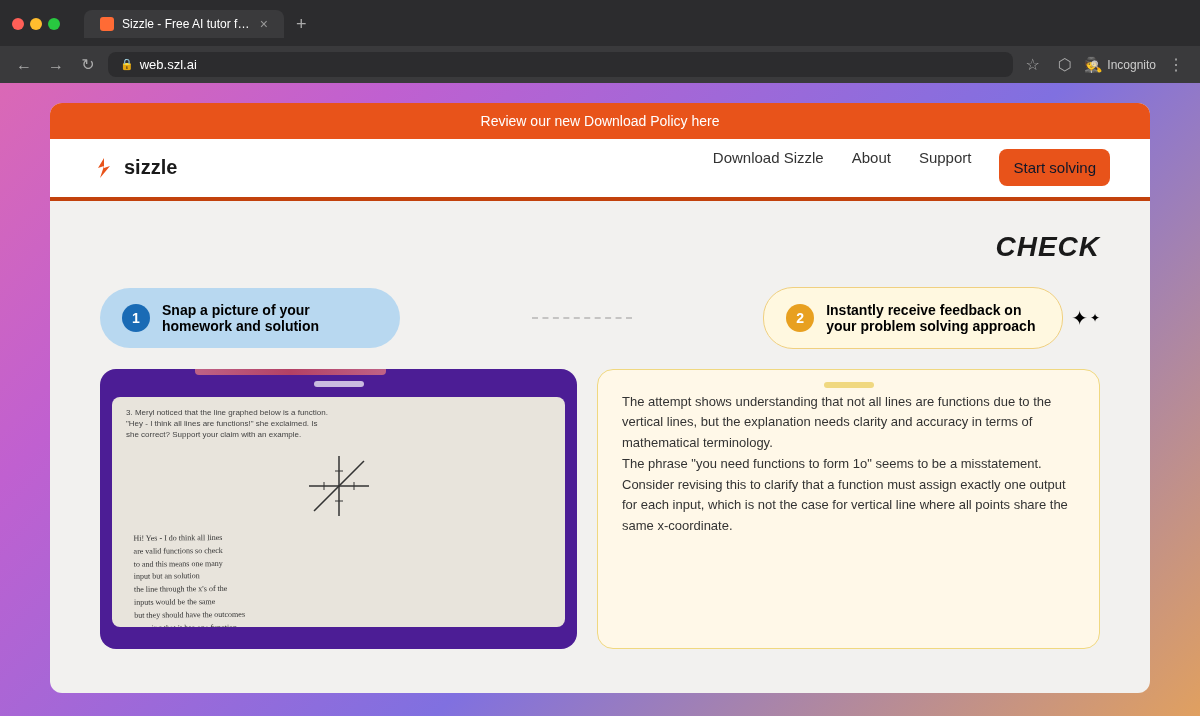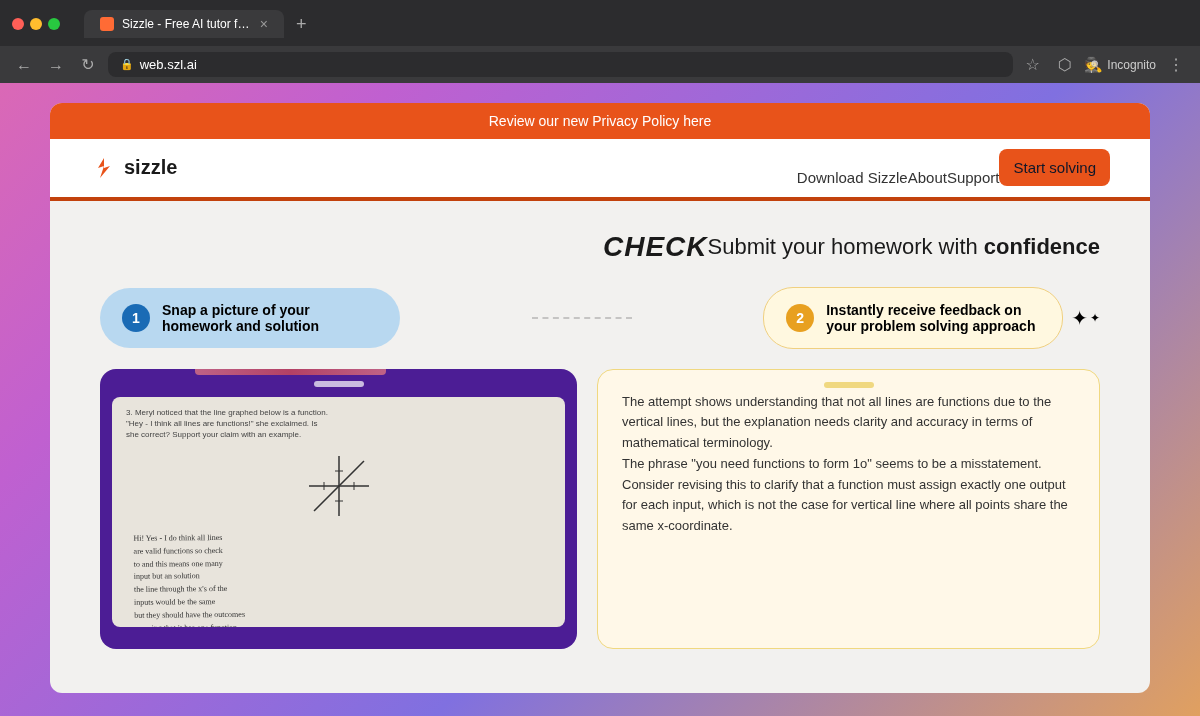--- a/index.html
+++ b/index.html
@@ -162,21 +162,22 @@
       font-weight: 700;
       font-size: 20px;
       color: #1a1a1a;
     }
     .logo-icon {
       width: 28px;
       height: 28px;
     }
     .nav-links {
       display: flex;
-      align-items: flex-end;
+      align-items: flex-start;
+      gap: 28px;
       margin-left: auto;
     }
     .nav-link {
       color: #333;
       font-size: 15px;
       text-decoration: none;
       cursor: pointer;
     }
     .nav-cta {
       background: #e8531a;
@@ -405,21 +406,21 @@
       <span>Incognito</span>
     </div>
     <span class="nav-btn">⋮</span>
   </div>
 </div>
 
 <div class="page-wrapper">
   <div class="page-container">
 
     <div class="privacy-banner">
-      <span>Review our new Privacy Policy here</span>
+      <span>Review our new Download Policy here</span>
     </div>
 
     <nav class="site-nav">
       <div class="logo">
         <svg class="logo-icon" viewBox="0 0 28 28" fill="none">
           <path d="M14 4 L8 14 L14 12 L10 24 L20 12 L14 14 Z" fill="#e8531a"></path>
         </svg>
         <span>sizzle</span>
       </div>
       <div class="nav-links">
@@ -427,24 +428,20 @@
         <a class="nav-link">About</a>
         <a class="nav-link">Support</a>
         <button class="nav-cta">Start solving</button>
       </div>
     </nav>
 
     <div class="main-content">
 
       <div class="section-header">
         <div class="check-title">CHECK</div>
-        <div class="headline">
-          <span>Submit your homework with</span>
-          <strong>confidence</strong>
-        </div>
       </div>
 
       <div class="steps-row">
         <div class="step-card step-card-1">
           <div class="step-num step-num-1">1</div>
           <span>Snap a picture of your homework and solution</span>
         </div>
         <div class="step-connector">
           <hr class="dashed-line">
         </div>

